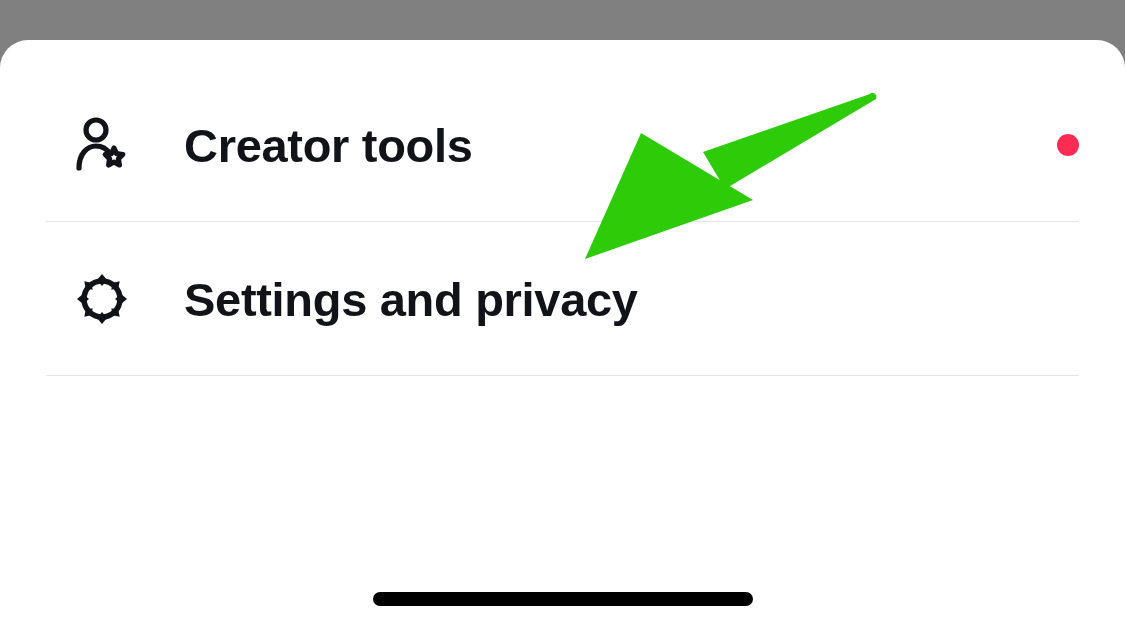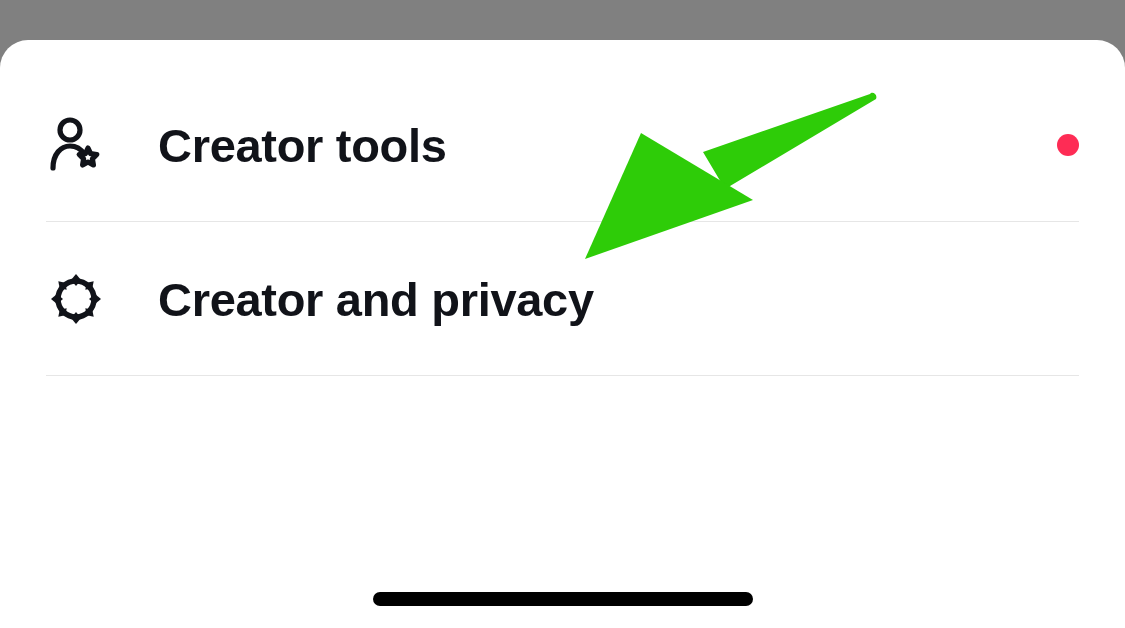--- a/index.html
+++ b/index.html
@@ -23,21 +23,21 @@
       bottom: 0;
       background: #ffffff;
       border-top-left-radius: 28px;
       border-top-right-radius: 28px;
       padding-top: 28px;
     }
     .menu-item {
       display: flex;
       align-items: center;
       height: 154px;
-      padding-left: 46px;
+      padding-left: 72px;
       padding-right: 46px;
       position: relative;
     }
     .menu-item::after {
       content: "";
       position: absolute;
       left: 46px;
       right: 46px;
       bottom: 0;
       height: 1px;
@@ -110,21 +110,21 @@
           <path d="M3 28 L9 23 L15 28 L9 33 Z"></path>
           <path d="M41 28 L47 23 L53 28 L47 33 Z"></path>
           <path d="M10.3 10.3 L17.3 11.7 L18.7 18.7 L11.7 17.3 Z"></path>
           <path d="M45.7 45.7 L38.7 44.3 L37.3 37.3 L44.3 38.7 Z"></path>
           <path d="M45.7 10.3 L44.3 17.3 L37.3 18.7 L38.7 11.7 Z"></path>
           <path d="M10.3 45.7 L11.7 38.7 L18.7 37.3 L17.3 44.3 Z"></path>
         </g>
         <circle cx="28" cy="28" r="18" stroke="#111319" stroke-width="5.5" fill="none"></circle>
       </svg>
     </span>
-    <span class="label">Creator and privacy</span>
+    <span class="label">Settings and privacy</span>
   </div>
 
   <div class="home-indicator"></div>
 </div>
 
 <svg class="arrow-overlay" width="310" height="200" viewBox="0 0 310 200">
   <g fill="#2ECC08">
     <path d="M285 8 C287 5 293 8 291 13 L140 103 L118 66 Z"></path>
     <polygon points="0,173 56,47 168,114"></polygon>
   </g>

